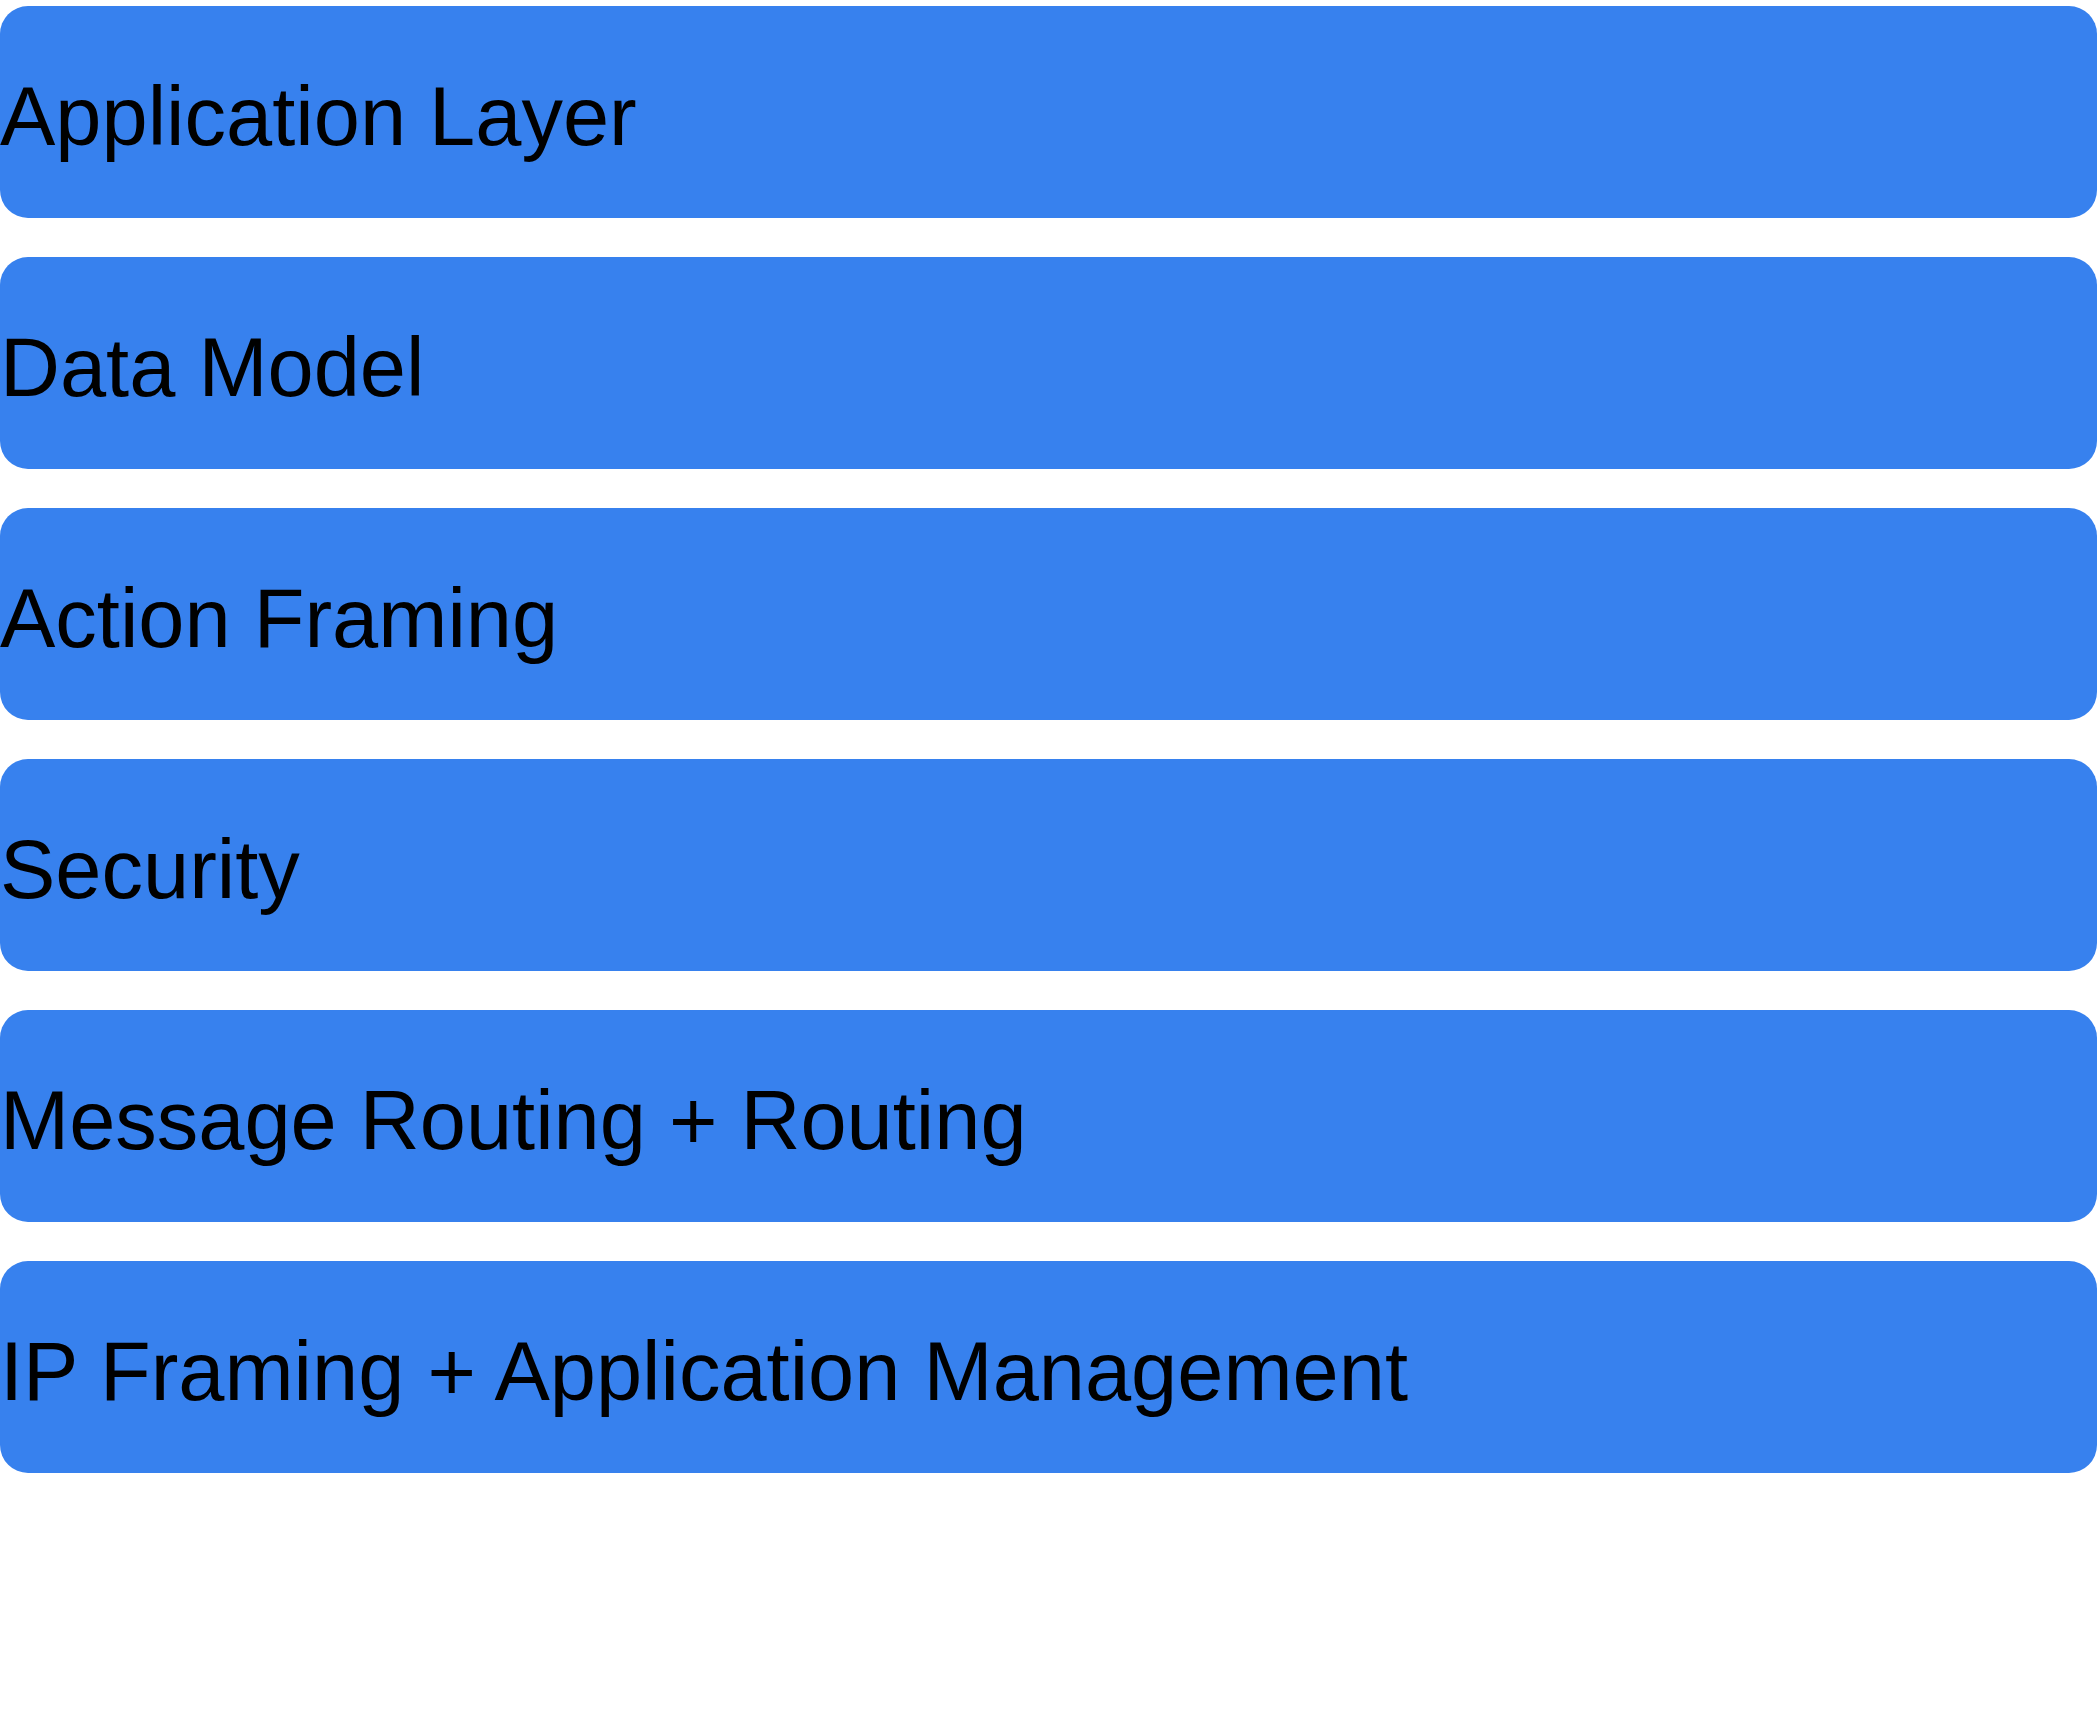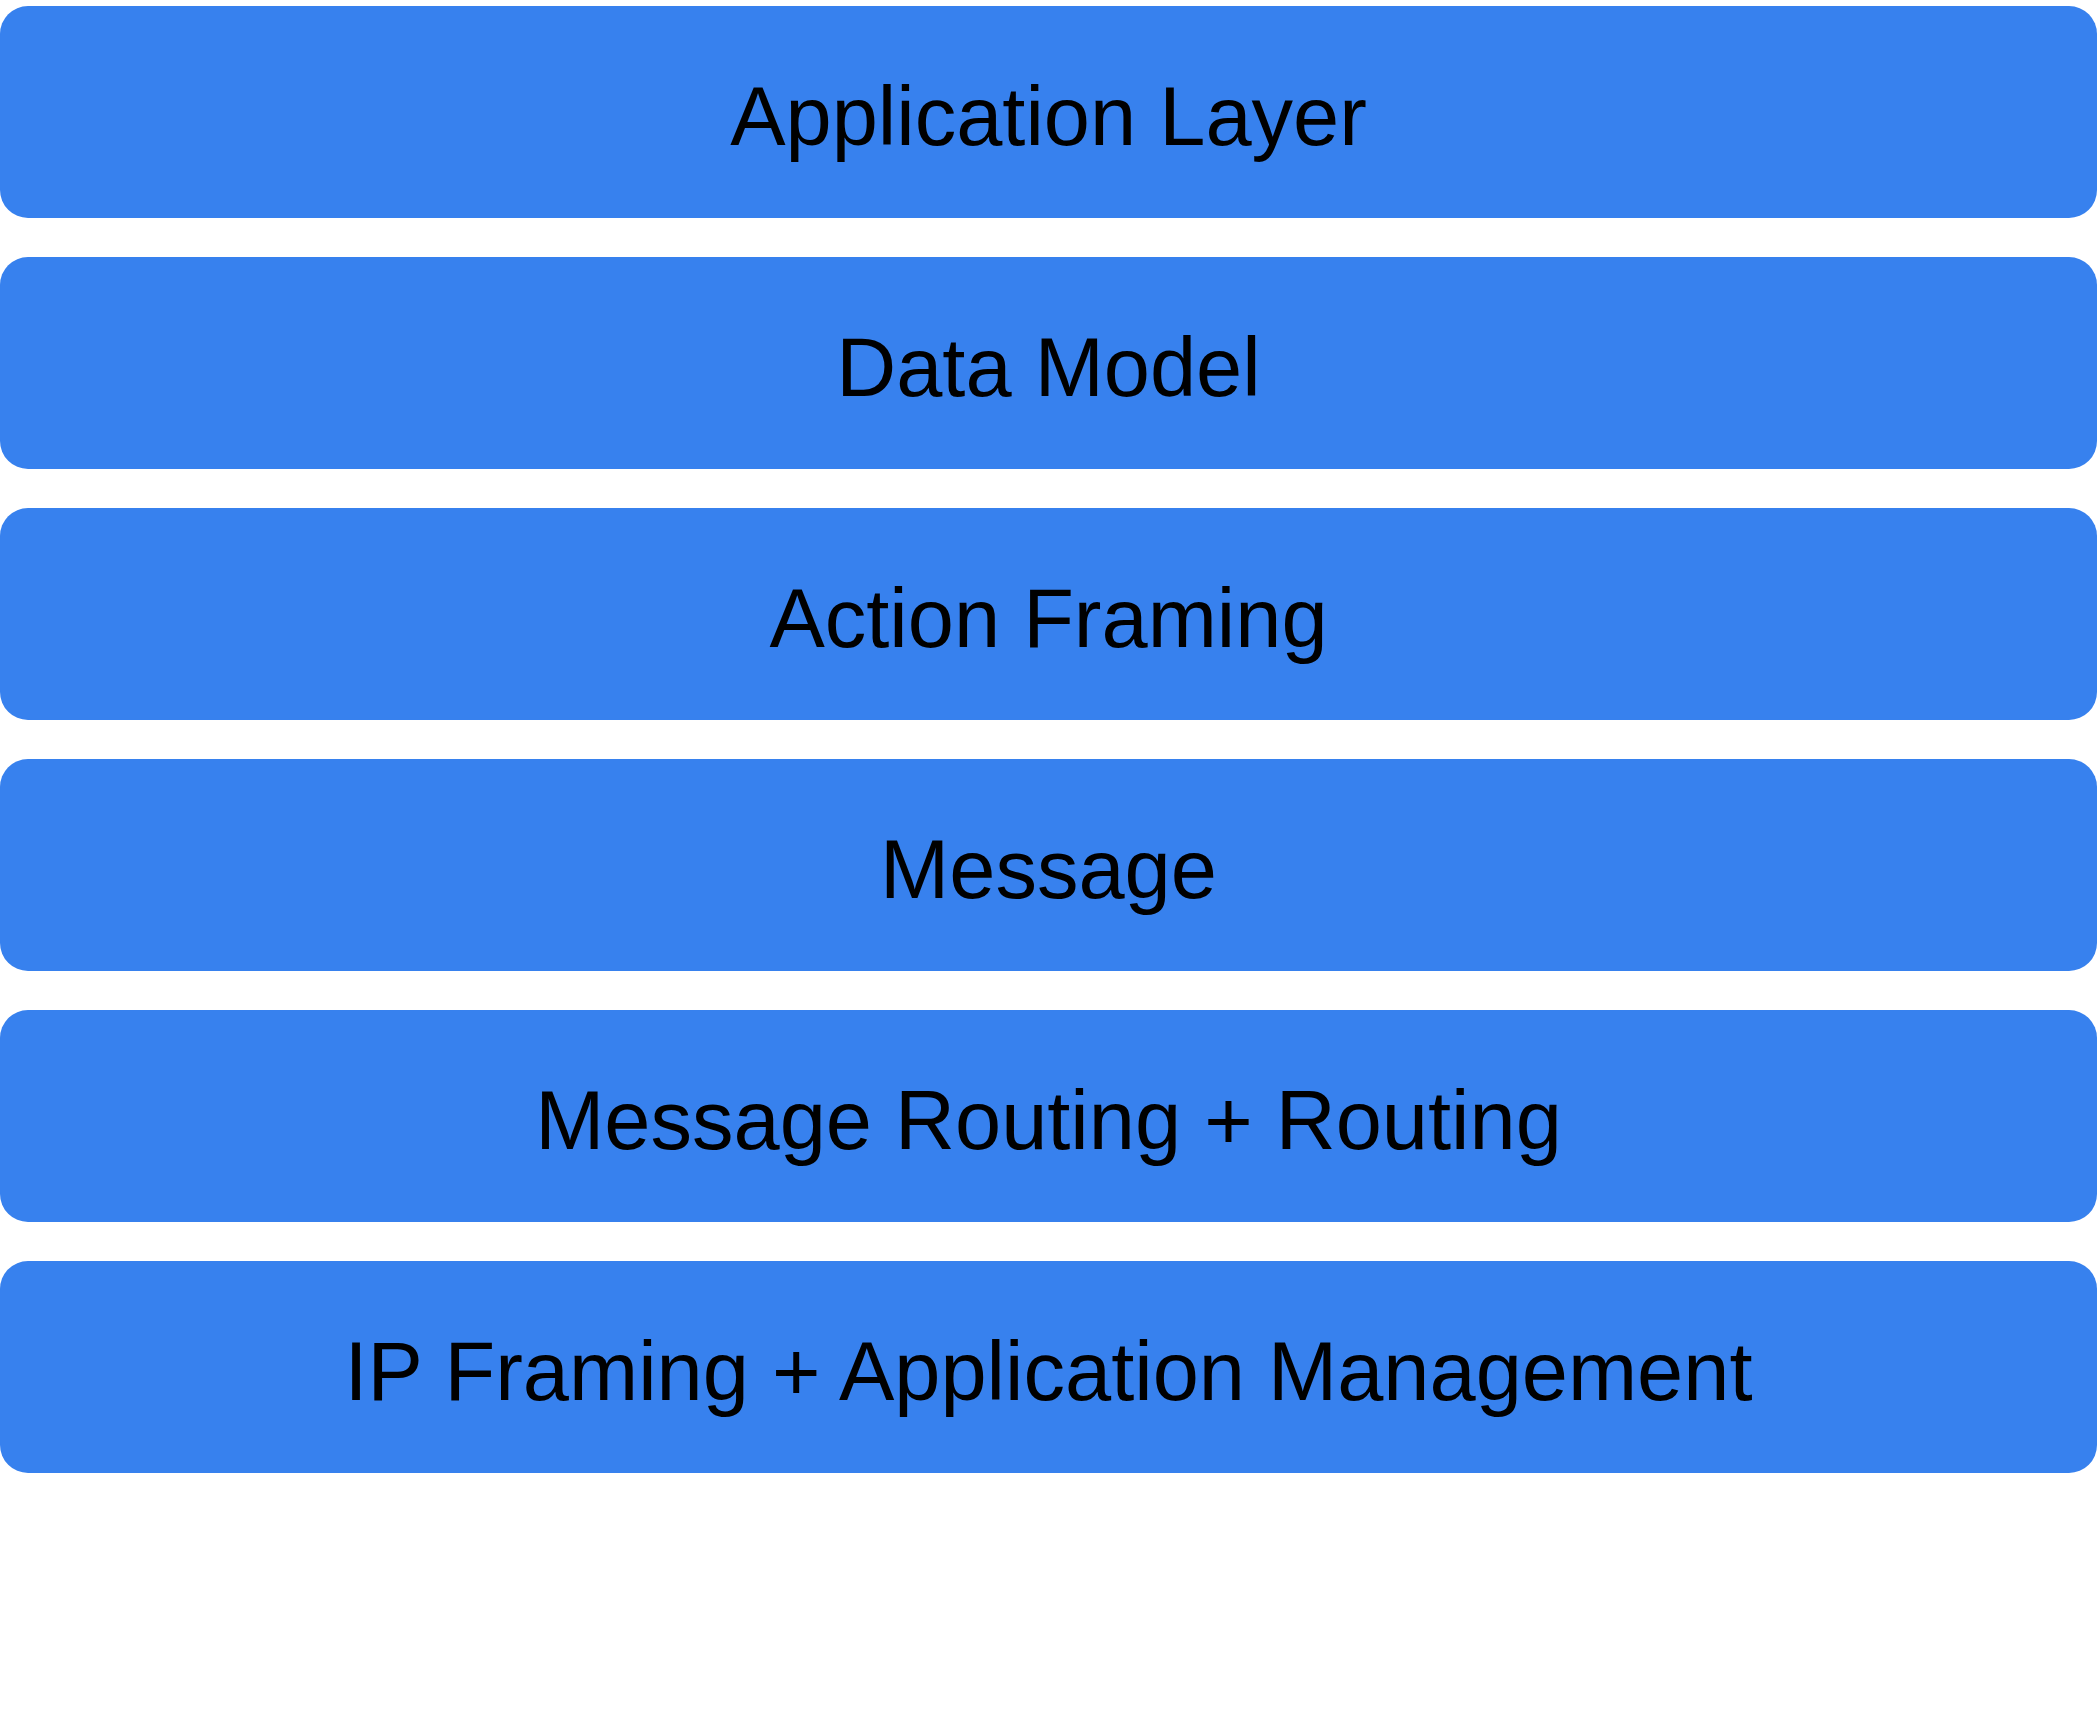--- a/index.html
+++ b/index.html
@@ -28,21 +28,21 @@
     gap: 39px;
   }
   .layer {
     height: 212px;
     flex: 0 0 212px;
     width: 100%;
     background: var(--layer-fill);
     border-radius: 28px;
     display: flex;
     align-items: center;
-    justify-content: center;
+    justify-content: flex-start;
   }
   .layer-label {
     color: var(--label-text);
     font-size: 83px;
     line-height: 1;
     padding-top: 10px;
     white-space: nowrap;
     text-align: center;
   }
 </style>
@@ -58,21 +58,21 @@
   <div class="layer">
     <span class="layer-label">Data Model</span>
   </div>
 
 
   <div class="layer">
     <span class="layer-label">Action Framing</span>
   </div>
 
   <div class="layer">
-    <span class="layer-label">Message</span>
+    <span class="layer-label">Security</span>
   </div>
 
   <div class="layer">
     <span class="layer-label">Message Routing + Routing</span>
   </div>
 
   <div class="layer">
     <span class="layer-label">IP Framing + Application Management</span>
   </div>
 

